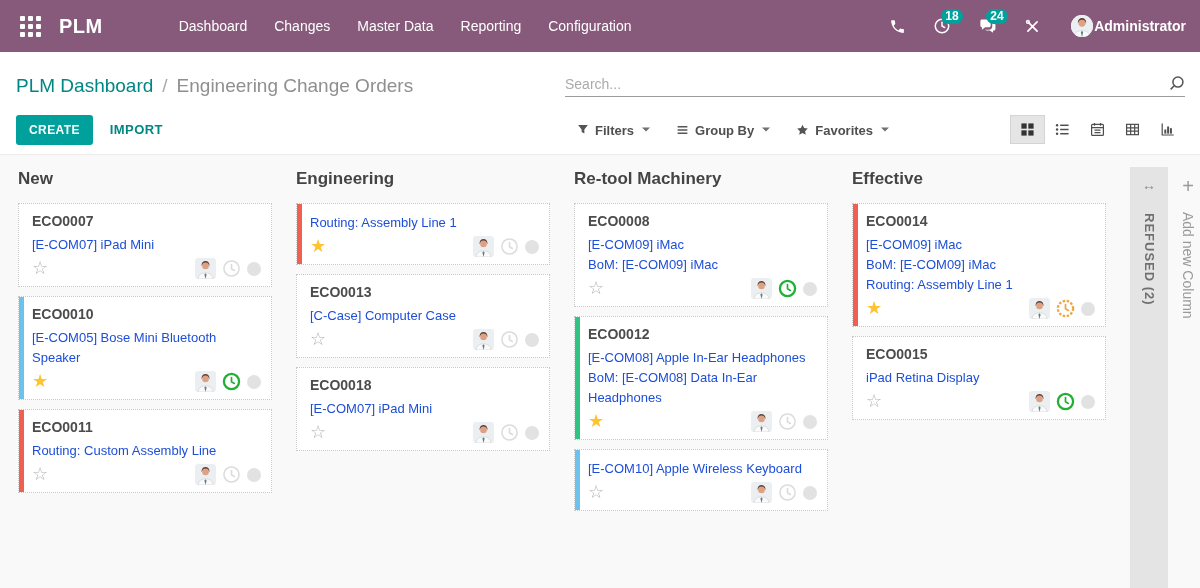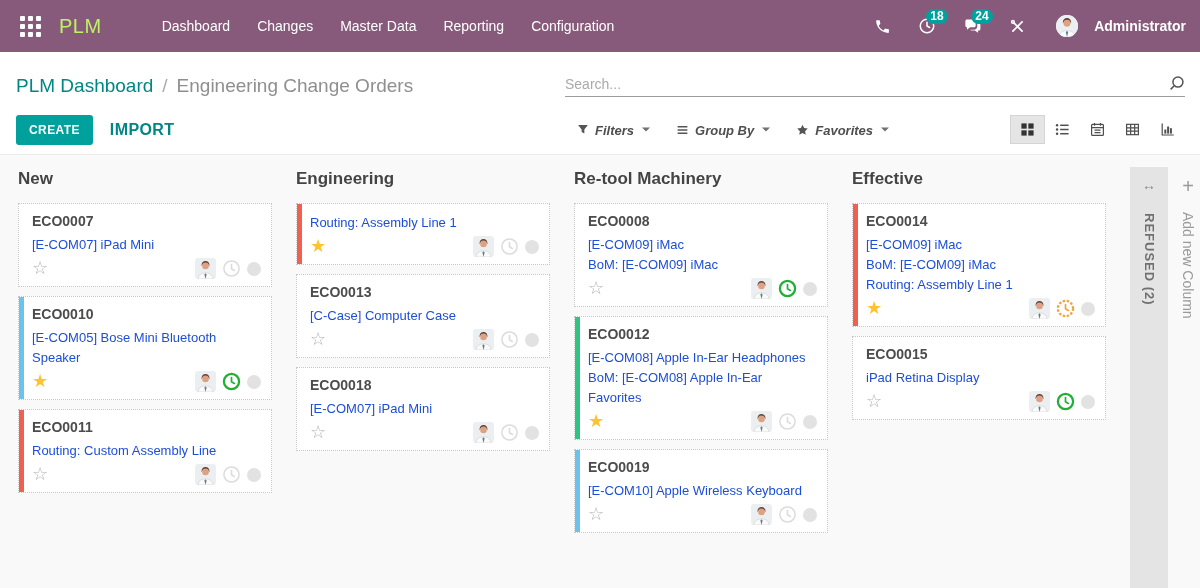--- a/index.html
+++ b/index.html
@@ -8,46 +8,46 @@
     font-family: "Liberation Sans", "DejaVu Sans", sans-serif;
     background: #f9f9f9;
     display: flex; flex-direction: column;
     overflow: hidden;
   }
 
   
   .navbar { height: 52px; flex: 0 0 52px; background: #875A7B; display: flex; align-items: center; padding: 0 14px; }
   .apps-grid { width: 21px; height: 21px; display: grid; grid-template-columns: repeat(3,5px); grid-template-rows: repeat(3,5px); gap: 3px; margin: 0 18px 0 6px; cursor: pointer; }
   .apps-grid span { background: #fff; border-radius: 1px; }
-  .brand { color: #bef264; font-size: 20px; font-weight: 400; margin-right: 60px; cursor: pointer; letter-spacing: .5px; }
+  .brand { color: #ffffff; font-size: 20px; font-weight: 700; margin-right: 76px; cursor: pointer; letter-spacing: .5px; }
   .main-menu { display: flex; align-items: center; }
   .nav-item { color: #fff; font-size: 14px; margin-right: 27px; cursor: pointer; text-decoration: none; }
   .systray { margin-left: auto; display: flex; align-items: center; gap: 25px; }
   .tray-btn { position: relative; width: 20px; height: 20px; display: flex; align-items: center; justify-content: center; cursor: pointer; }
   .badge { position: absolute; top: -7px; left: 9px; background: #00A09D; color: #fff; font-size: 12px; font-weight: 700; line-height: 15px; min-width: 16px; border-radius: 9px; padding: 0 4px; text-align: center; }
-  .user { display: flex; align-items: center; gap: 16px; cursor: pointer; margin-left: 4px; }
+  .user { display: flex; align-items: center; gap: 1px; cursor: pointer; margin-left: 4px; }
   .user-avatar { width: 22px; height: 22px; border-radius: 50%; overflow: hidden; background: #eceff1; }
   .user-name { color: #fff; font-size: 14px; font-weight: 700; }
 
   
   .control-panel { background: #fff; padding: 10px 15px 9px 16px; border-bottom: 1px solid #ececec; flex: 0 0 auto; }
   .cp-row1 { display: flex; align-items: center; height: 32px; margin-top: 8px; }
   .breadcrumb { font-size: 19px; white-space: nowrap; }
   .breadcrumb-parent { color: #008784; cursor: pointer; text-decoration: none; }
   .breadcrumb-sep { color: #aaa; margin: 0 9px; }
   .breadcrumb-current { color: #8f8f8f; }
   .searchbox { margin-left: auto; width: 620px; display: flex; align-items: center; border-bottom: 1px solid #9c9c9c; padding-bottom: 4px; }
   .searchbox input { flex: 1; border: none; outline: none; font-size: 14px; color: #333; font-family: inherit; background: transparent; }
   .searchbox input::placeholder { color: #aaa; }
   .search-icon { flex: 0 0 auto; cursor: pointer; display: flex; }
 
   .cp-row2 { margin-top: 12px; display: flex; align-items: center; position: relative; height: 31px; }
   .btn-create { background: #00A09D; color: #fff; border: none; font-family: inherit; font-size: 12px; font-weight: 700; padding: 8px 13px; border-radius: 3px; letter-spacing: .4px; cursor: pointer; text-align: center; }
-  .btn-import { background: none; border: none; color: #008784; font-family: inherit; font-size: 16px; font-weight: 700; margin-left: 17px; letter-spacing: .4px; cursor: pointer; }
-  .filter-group { position: absolute; left: 561px; top: 50%; transform: translateY(-50%); display: flex; gap: 26px; align-items: center; font-style: italic; }
+  .btn-import { background: none; border: none; color: #008784; font-family: inherit; font-size: 13px; font-weight: 700; margin-left: 17px; letter-spacing: .4px; cursor: pointer; }
+  .filter-group { position: absolute; left: 561px; top: 50%; transform: translateY(-50%); display: flex; gap: 26px; align-items: center; }
   .fg-item { display: flex; align-items: center; gap: 6px; font-size: 13px; font-weight: 700; color: #4f4f4f; cursor: pointer; }
   .caret { width: 0; height: 0; border-left: 4px solid transparent; border-right: 4px solid transparent; border-top: 4px solid #707070; margin-left: 2px; }
   .view-switcher { margin-left: auto; display: flex; }
   .vs-btn { width: 35px; height: 29px; display: flex; align-items: center; justify-content: center; color: #4f4f4f; border: 1px solid transparent; cursor: pointer; background: none; }
   .vs-btn.active { background: #e5e5e5; border-color: #d4d4d4; color: #333; }
 
   
   .kanban { flex: 1; min-height: 0; display: flex; align-items: stretch; padding: 12px 14px 0 18px; background: #f9f9f9; }
   .kcolumn { width: 254px; margin-right: 24px; flex: 0 0 254px; }
   .kcolumn h2 { font-size: 17px; font-weight: 700; color: #444; margin: 2px 0 14px; }
@@ -390,21 +390,21 @@
                   <circle cx="10" cy="10" r="8" fill="#fff" stroke="#21B036" stroke-width="2.4"></circle>
                   <path d="M10 5.8v4.4l3 1.8" fill="none" stroke="#21B036" stroke-width="1.8" stroke-linecap="round"></path>
                 </svg></span>
               <span class="dot"></span>
             </div>
           </div>
         </div>
         <div class="kcard c-green">
           <div class="kcard-title">ECO0012</div>
           <div class="kcard-line">[E-COM08] Apple In-Ear Headphones</div>
-          <div class="kcard-line">BoM: [E-COM08] Apple In-Ear Favorites</div>
+          <div class="kcard-line">BoM: [E-COM08] Data In-Ear Headphones</div>
           <div class="kcard-footer">
             <span class="star on">★</span>
             <div class="foot-right">
               <span class="avatar">
                 <svg viewBox="0 0 24 24" width="100%" height="100%">
                   <rect width="24" height="24" fill="#eceff1"></rect>
                   <path d="M7.5 8c0-2.9 2-4.7 4.5-4.7S16.5 5.1 16.5 8c0 .5 0 .9-.1 1.3-.5-2-2.2-3-4.4-3s-3.9 1-4.4 3C7.5 8.9 7.5 8.5 7.5 8z" fill="#5d4037"></path>
                   <circle cx="12" cy="9" r="3.8" fill="#dda183"></circle>
                   <path d="M3.5 24c0-4.6 3.8-7 8.5-7s8.5 2.4 8.5 7z" fill="#fafafa" stroke="#c9c9c9" stroke-width="0.6"></path>
                   <path d="M12 17.3l-1.3 1.6 1.3 5.1 1.3-5.1z" fill="#607d8b"></path>
@@ -412,21 +412,20 @@
               </span>
               <span class="clock"><svg viewBox="0 0 20 20" width="19" height="19">
                   <circle cx="10" cy="10" r="8" fill="#fff" stroke="#dcdcdc" stroke-width="1.6"></circle>
                   <path d="M10 5.8v4.4l3 1.8" fill="none" stroke="#dcdcdc" stroke-width="1.8" stroke-linecap="round"></path>
                 </svg></span>
               <span class="dot"></span>
             </div>
           </div>
         </div>
         <div class="kcard c-blue">
-          <div class="kcard-title">ECO0019</div>
           <div class="kcard-line">[E-COM10] Apple Wireless Keyboard</div>
           <div class="kcard-footer">
             <span class="star">☆</span>
             <div class="foot-right">
               <span class="avatar">
                 <svg viewBox="0 0 24 24" width="100%" height="100%">
                   <rect width="24" height="24" fill="#eceff1"></rect>
                   <path d="M7.5 8c0-2.9 2-4.7 4.5-4.7S16.5 5.1 16.5 8c0 .5 0 .9-.1 1.3-.5-2-2.2-3-4.4-3s-3.9 1-4.4 3C7.5 8.9 7.5 8.5 7.5 8z" fill="#5d4037"></path>
                   <circle cx="12" cy="9" r="3.8" fill="#dda183"></circle>
                   <path d="M3.5 24c0-4.6 3.8-7 8.5-7s8.5 2.4 8.5 7z" fill="#fafafa" stroke="#c9c9c9" stroke-width="0.6"></path>

